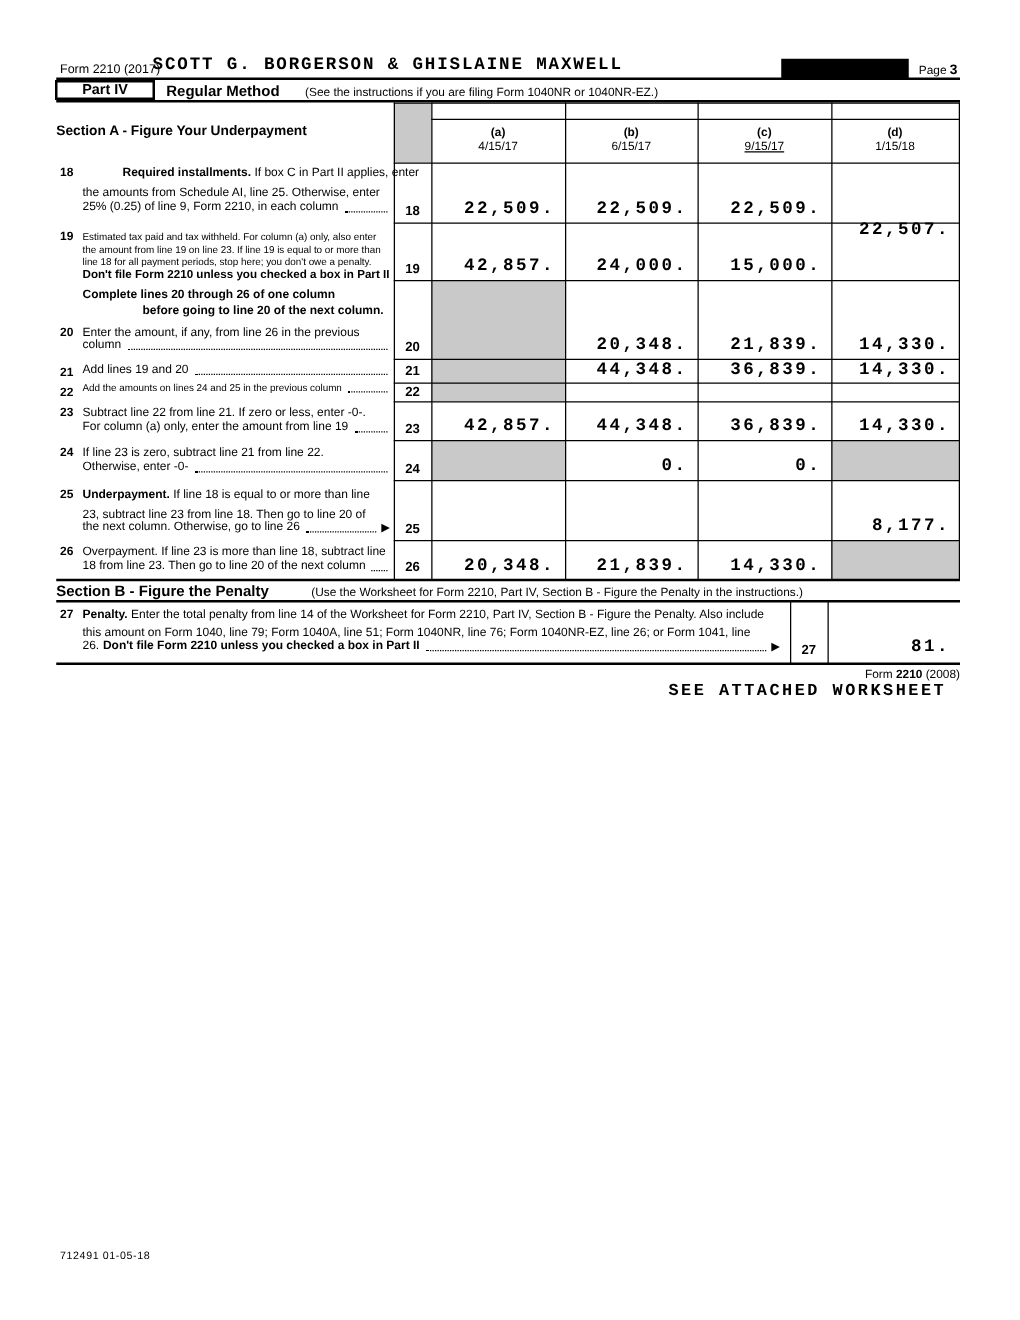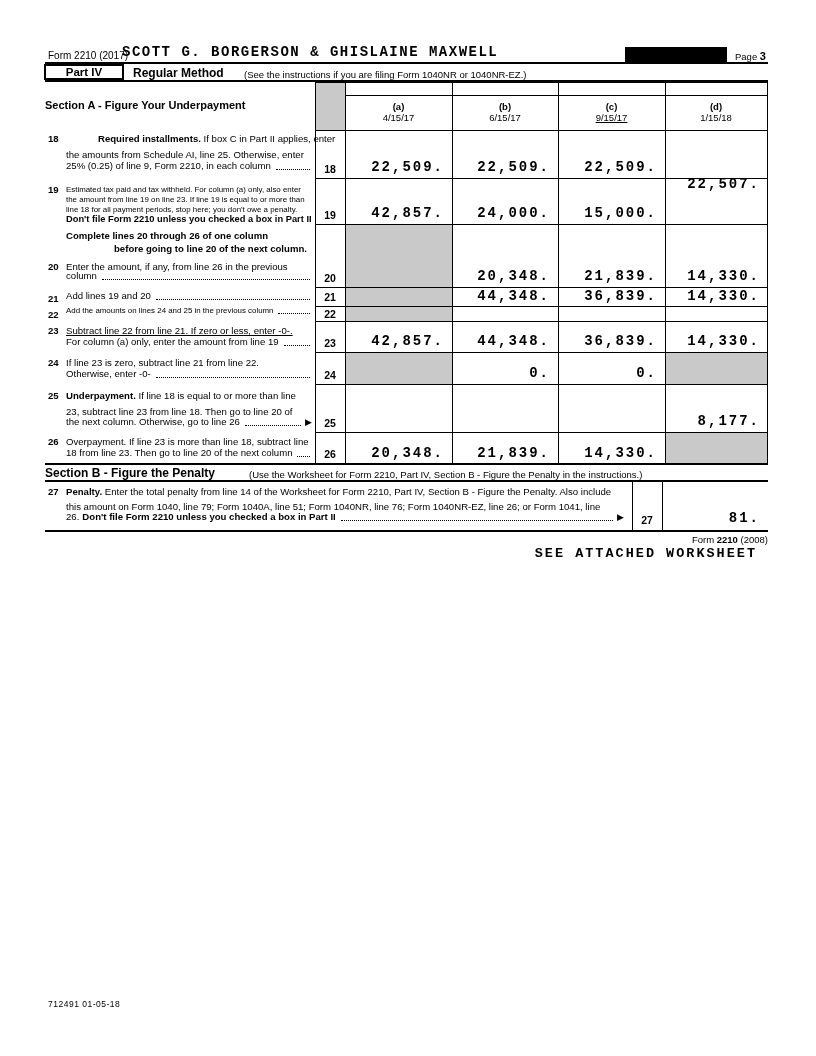--- a/index.html
+++ b/index.html
@@ -138,21 +138,21 @@
   <div class="val col-d" style="top:288px;">14,330.</div>
 
   <div class="abs b lbl" style="left:48px;top:309px;">22</div>
   <div class="row sm" style="left:66px;top:305px;width:246px;">
     <span>Add the amounts on lines 24 and 25 in the previous column</span>
       <span class="leader"></span>
   </div>
   <div class="numcell" style="left:315px;top:308px;width:30px;">22</div>
 
   <div class="abs b lbl" style="left:48px;top:325px;">23</div>
-  <div class="abs lbl" style="left:66px;top:325px;text-decoration:underline;">Subtract line 22 from line 21. If zero or less, enter -0-.</div>
+  <div class="abs lbl" style="left:66px;top:325px;">Subtract line 22 from line 21. If zero or less, enter -0-.</div>
   <div class="row lbl" style="left:66px;top:336px;width:246px;">
     <span>For column (a) only, enter the amount from line 19</span>
       <span class="leader"></span>
   </div>
   <div class="numcell" style="left:315px;top:337px;width:30px;">23</div>
   <div class="val col-a" style="top:333px;">42,857.</div>
   <div class="val col-b" style="top:333px;">44,348.</div>
   <div class="val col-c" style="top:333px;">36,839.</div>
   <div class="val col-d" style="top:333px;">14,330.</div>
 

